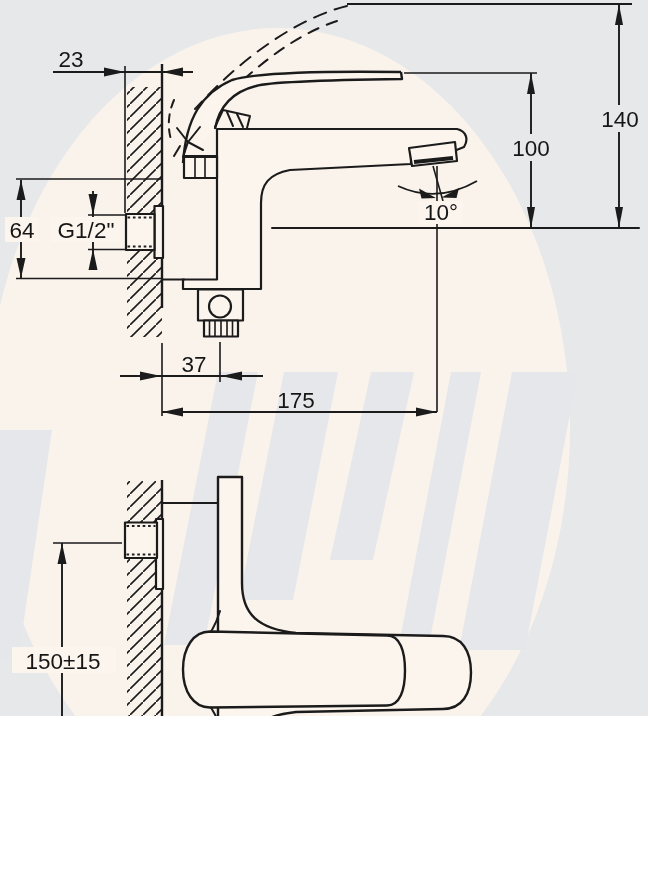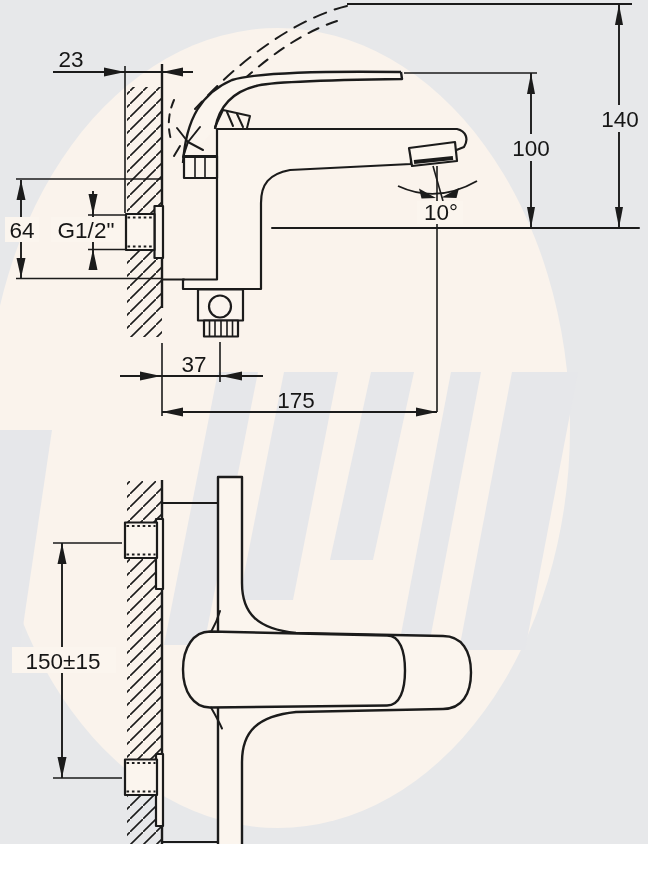--- a/index.html
+++ b/index.html
@@ -1,16 +1,16 @@
 <!DOCTYPE html>
 <html><head>
 <meta charset="utf-8">
 <style>
   html,body{margin:0;padding:0;background:#fff;}
-  #stage{position:relative;width:648px;height:844px;overflow:hidden;
+  #stage{position:relative;width:648px;height:716px;overflow:hidden;
          font-family:"Liberation Sans",sans-serif;}
   svg{display:block;}
   .ln{stroke:#1b1b1b;fill:none;stroke-width:2;stroke-linejoin:round;stroke-linecap:round;}
   .ol{stroke:#1b1b1b;fill:none;stroke-width:2.4;stroke-linejoin:round;}
   .fillc{fill:#fbf5ee;stroke:#1b1b1b;stroke-width:2.2;stroke-linejoin:round;}
   .dim{stroke:#1b1b1b;fill:none;stroke-width:1.9;}
   .thin{stroke:#1b1b1b;fill:none;stroke-width:1.6;}
   .arr{fill:#1b1b1b;stroke:none;}
   .txt{font:22.5px "Liberation Sans",sans-serif;fill:#161616;text-anchor:middle;}
   .dash1{stroke-dasharray:13 9;}

